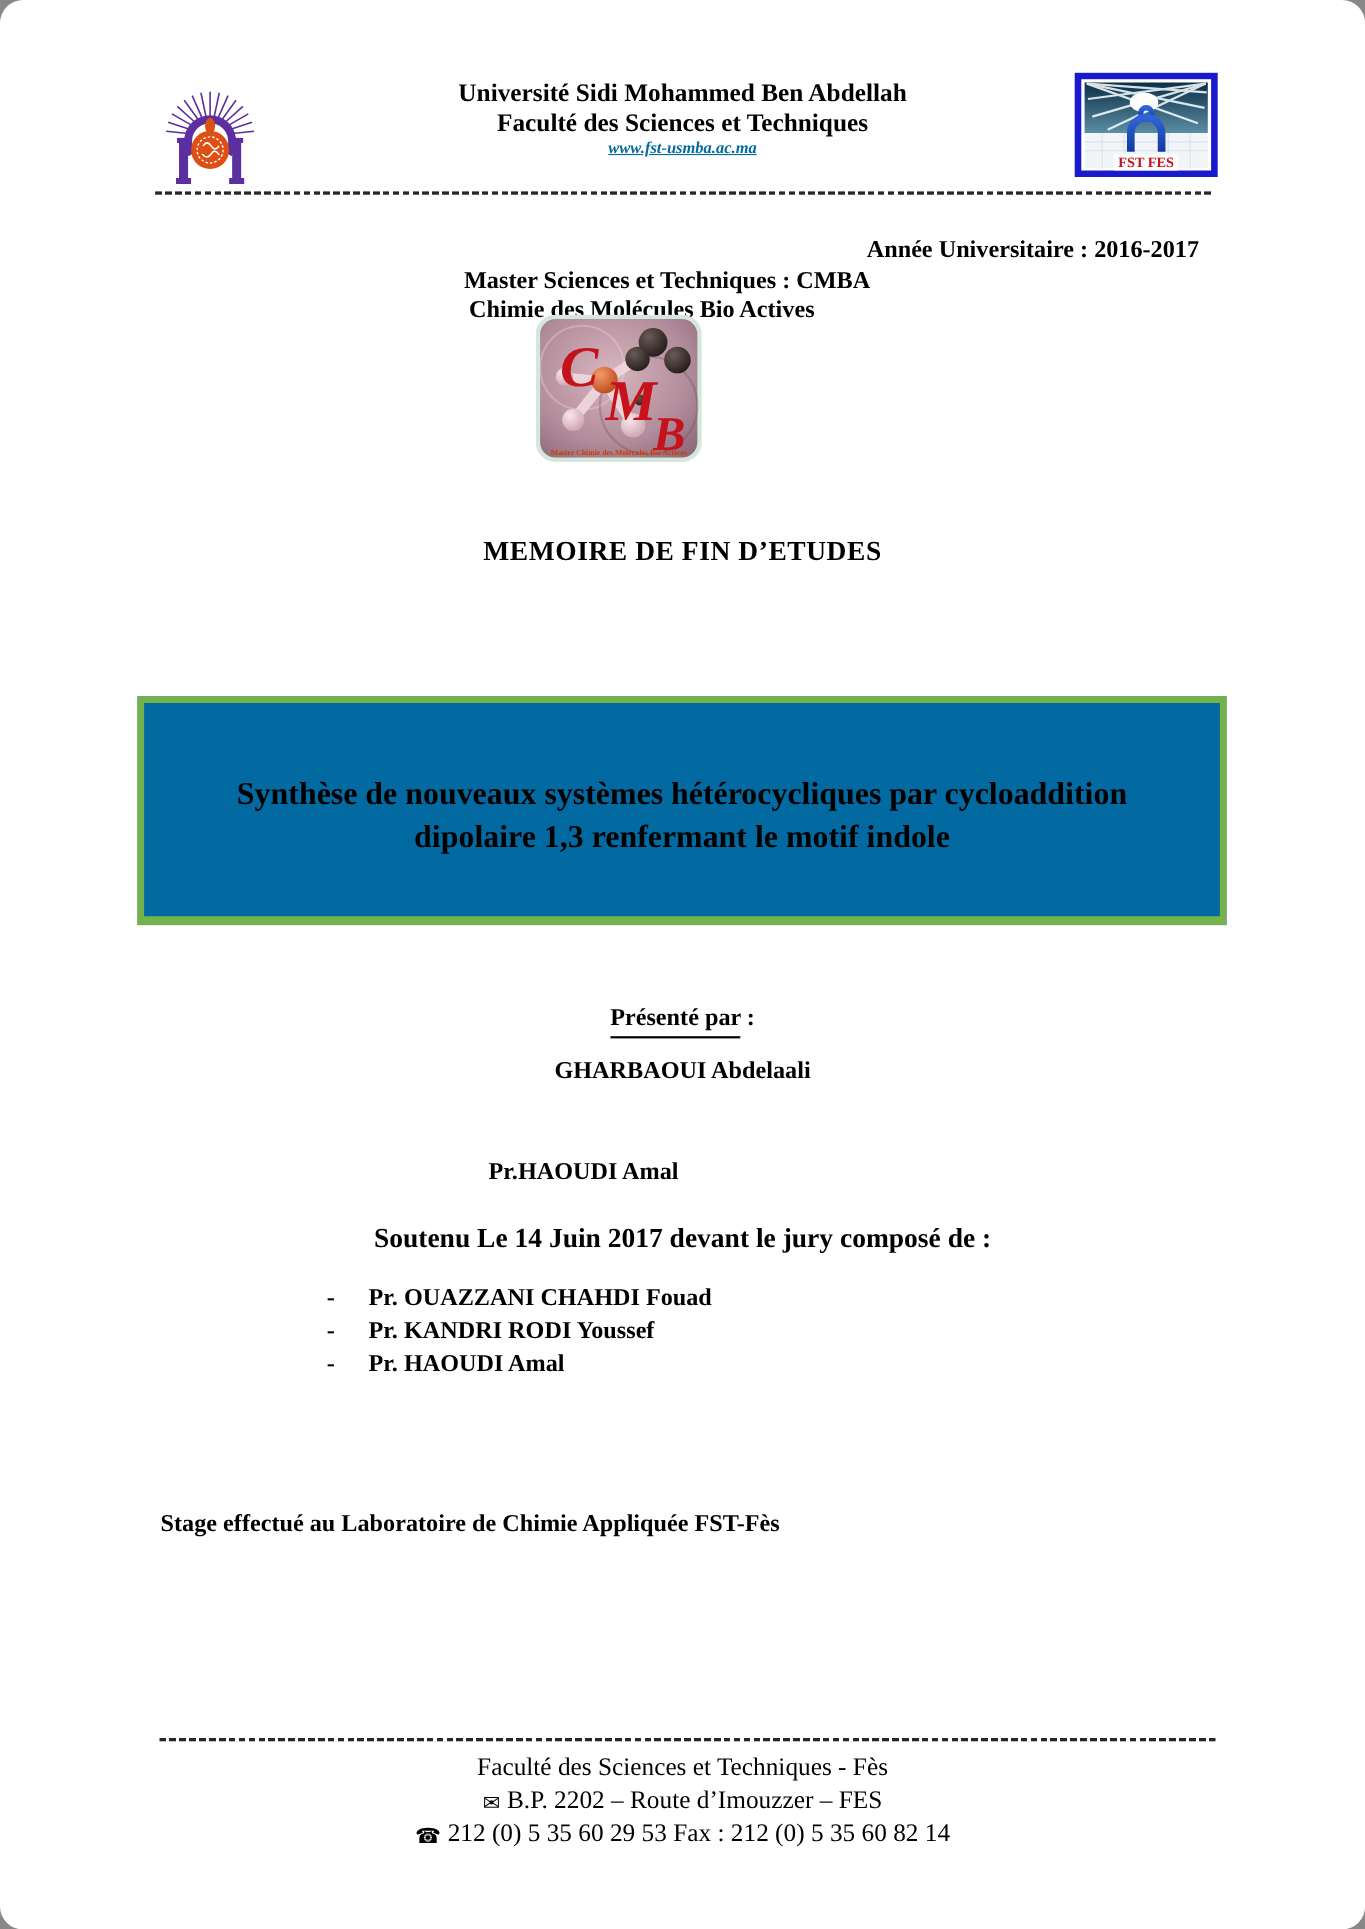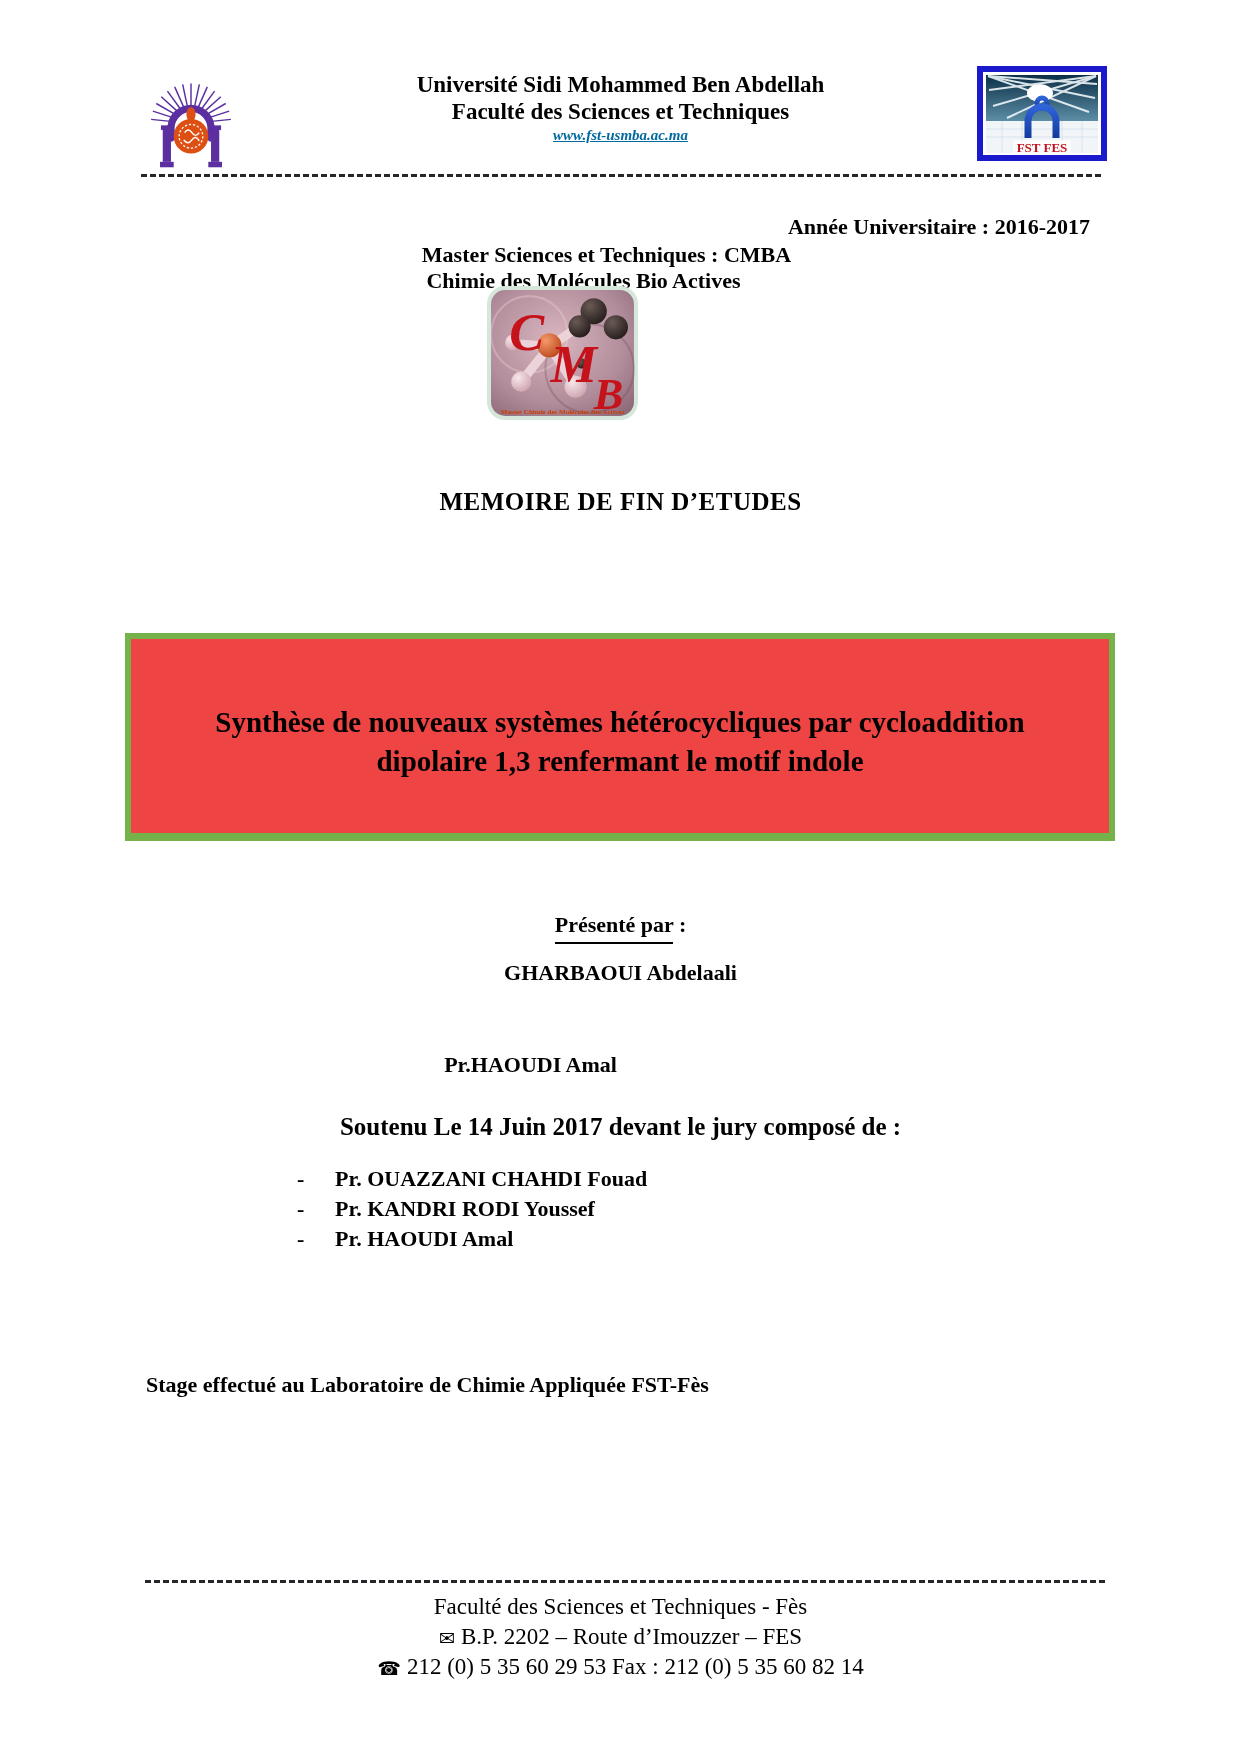--- a/index.html
+++ b/index.html
@@ -1,30 +1,30 @@
 <!DOCTYPE html>
 <html><head>
 <meta charset="utf-8">
 <style>
   html,body{margin:0;padding:0;background:#888;}
   .page{position:relative;width:1241px;height:1754px;background:#ffffff;
-        font-family:"Liberation Serif",serif;color:#000;overflow:hidden;margin:0 auto;}
+        font-family:"Liberation Serif",serif;color:#000;overflow:hidden;margin:0 auto;border-radius:21px;}
   .abs{position:absolute;}
   .center{left:0;width:100%;text-align:center;}
   .dashes{height:3px;background:repeating-linear-gradient(90deg,#26262b 0 6px,transparent 6px 9px);}
   .hdr-line{font-size:23px;font-weight:bold;}
   .site-link{font-size:15px;font-weight:bold;font-style:italic;color:#0369a1;
              text-decoration:underline;cursor:pointer;}
   .annee{font-size:22px;font-weight:bold;}
   .masterline{font-size:22px;font-weight:bold;}
   .memoire{font-size:25px;font-weight:bold;letter-spacing:.5px;}
   .pour{font-size:23px;}
   .titlebox{left:125px;top:633px;width:978px;height:130px;border:solid #76B24A;
             border-width:6px 6px 8px 6px;text-align:center;padding-top:64px;
-            font-size:29px;font-weight:bold;line-height:39px;background:#ef4444;}
+            font-size:29px;font-weight:bold;line-height:39px;background:#0369a1;}
   .lbl{font-size:22px;font-weight:bold;}
   .ulab{border-bottom:2px solid #000;padding-bottom:5px;}
   .soutenu{font-size:25px;font-weight:bold;}
   .jury{left:297px;top:1164px;font-size:22px;font-weight:bold;line-height:30px;}
   .jury-row{display:flex;}
   .jury-bullet{width:38px;}
   .stage{left:146px;top:1372px;font-size:22px;font-weight:bold;}
   .foot{font-size:23px;}
   .ficon{font-family:"DejaVu Sans",sans-serif;font-size:19px;vertical-align:-1px;padding-right:6px;}
 </style>

